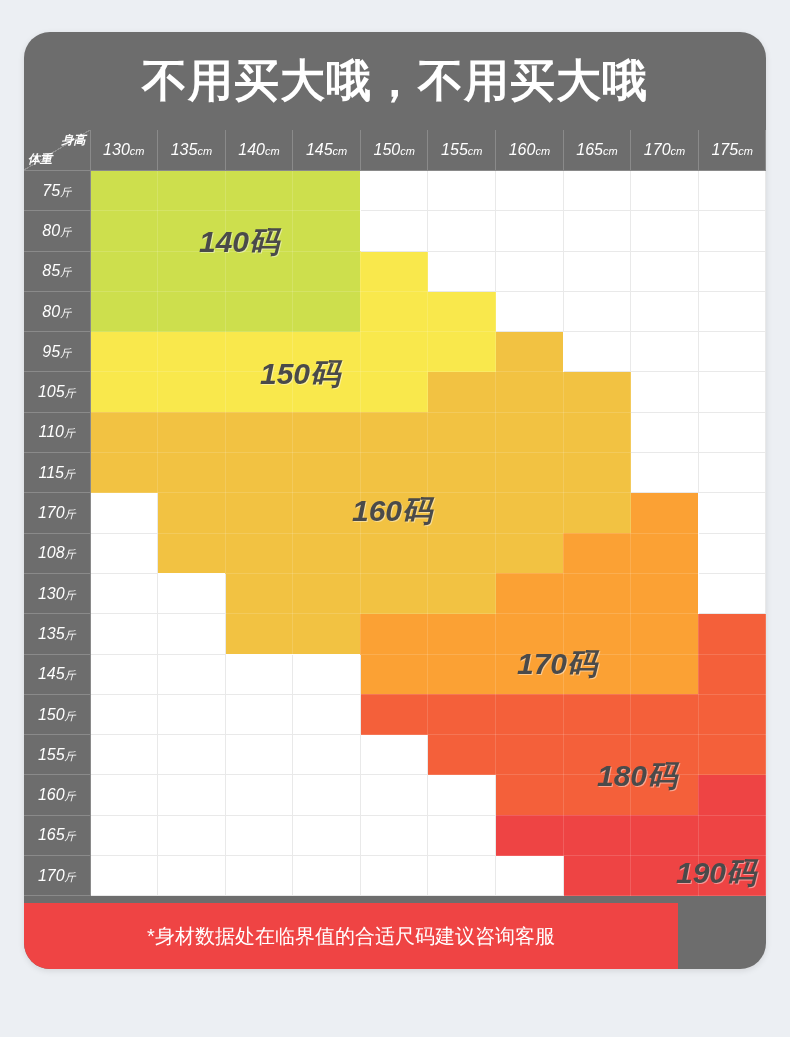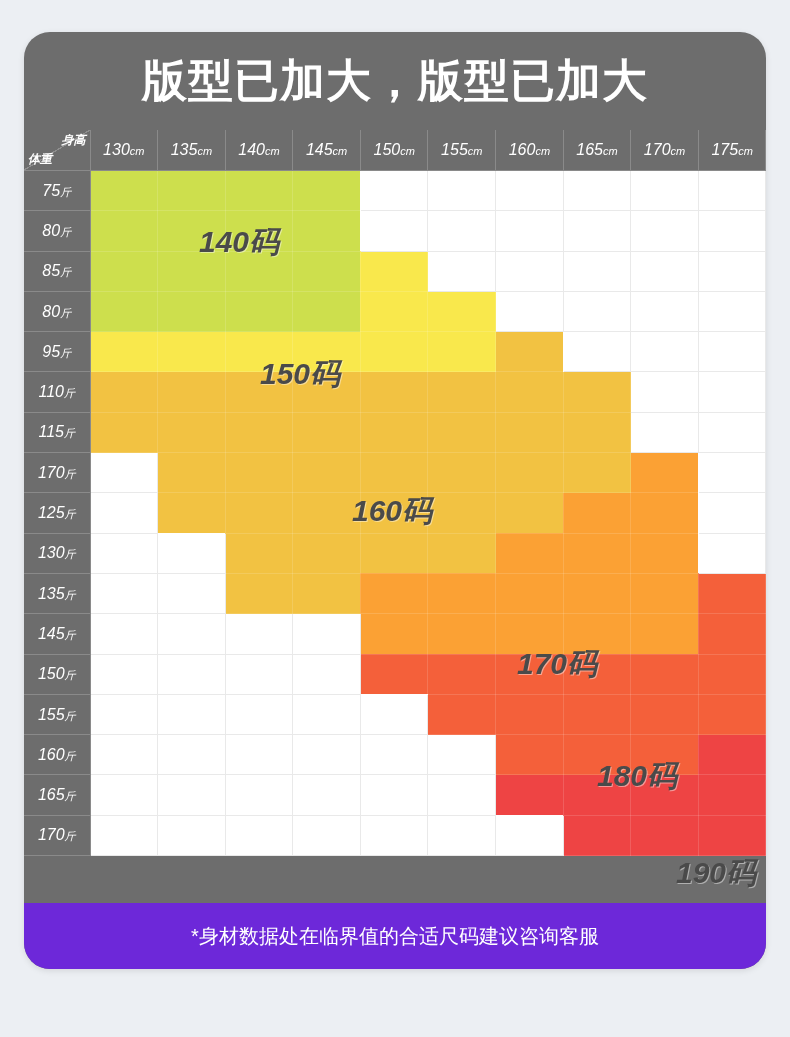--- a/index.html
+++ b/index.html
@@ -20,30 +20,30 @@
   th.corner{background:#6d6d6d;position:relative;padding:0;border-right:1px solid #8a8a8a;border-bottom:1px solid #8a8a8a;}
   th.corner .dg{position:absolute;left:0;top:0;width:100%;height:100%;
      background:linear-gradient(to bottom right, transparent 0 calc(50% - .6px), #8e8e8e calc(50% - .6px) calc(50% + .6px), transparent calc(50% + .6px) 100%);}
   th.corner .h{position:absolute;right:4px;top:2px;font-size:12px;color:#fff;font-weight:700;}
   th.corner .w{position:absolute;left:4px;bottom:2px;font-size:12px;color:#fff;font-weight:700;}
   td.cell{height:37.3px;padding:0;background:#ffffff;border-right:1px solid #e9e9e9;border-bottom:1px solid #e9e9e9;}
   td.cell.blank{background:#ffffff;}
   .labels{position:absolute;left:0;top:0;width:742px;height:100%;pointer-events:none;}
   .sizelbl{position:absolute;color:#4a4a4a;font-size:30px;font-weight:700;letter-spacing:0px;
            text-shadow:1px 1px 0 rgba(255,255,255,.45);white-space:nowrap;transform:translate(-50%,-50%);}
-  .footer{position:absolute;left:0;bottom:0;width:742px;height:66px;display:flex;align-items:center;justify-content:center;
-          background:#6d28d9;color:#ffffff;font-size:20px;}
+  .footer{position:absolute;left:0;bottom:0;width:654px;height:66px;display:flex;align-items:center;justify-content:center;
+          background:#ef4444;color:#ffffff;font-size:20px;}
 </style>
 </head>
 <body>
 
 <div id="app">
   <div class="card">
 
-    <div class="title">版型已加大，版型已加大</div>
+    <div class="title">不用买大哦，不用买大哦</div>
 
     <div class="grid-wrap">
       <table class="chart">
         <colgroup>
           <col class="hdr">
             <col class="c">
             <col class="c">
             <col class="c">
             <col class="c">
             <col class="c">
@@ -132,20 +132,33 @@
               <td class="cell" style="background: rgb(249, 232, 76); border-right: 1px solid rgba(255, 255, 255, 0.14); border-bottom: 1px solid rgba(255, 255, 255, 0.14);"></td>
               <td class="cell" style="background: rgb(249, 232, 76); border-right: 1px solid rgba(255, 255, 255, 0.14); border-bottom: 1px solid rgba(255, 255, 255, 0.14);"></td>
               <td class="cell" style="background: rgb(249, 232, 76); border-right: 1px solid rgba(255, 255, 255, 0.14); border-bottom: 1px solid rgba(255, 255, 255, 0.14);"></td>
               <td class="cell" style="background: rgb(249, 232, 76); border-right: 1px solid rgba(255, 255, 255, 0.14); border-bottom: 1px solid rgba(255, 255, 255, 0.14);"></td>
               <td class="cell" style="background: rgb(242, 194, 66); border-right: 1px solid rgba(255, 255, 255, 0.14); border-bottom: 1px solid rgba(255, 255, 255, 0.14);"></td>
               <td class="cell blank" style="background: rgb(255, 255, 255);"></td>
               <td class="cell blank" style="background: rgb(255, 255, 255);"></td>
               <td class="cell blank" style="background: rgb(255, 255, 255);"></td>
             </tr>
             <tr>
+              <th class="rowhdr"><span>105</span><span class="u">斤</span></th>
+              <td class="cell" style="background: rgb(249, 232, 76); border-right: 1px solid rgba(255, 255, 255, 0.14); border-bottom: 1px solid rgba(255, 255, 255, 0.14);"></td>
+              <td class="cell" style="background: rgb(249, 232, 76); border-right: 1px solid rgba(255, 255, 255, 0.14); border-bottom: 1px solid rgba(255, 255, 255, 0.14);"></td>
+              <td class="cell" style="background: rgb(249, 232, 76); border-right: 1px solid rgba(255, 255, 255, 0.14); border-bottom: 1px solid rgba(255, 255, 255, 0.14);"></td>
+              <td class="cell" style="background: rgb(249, 232, 76); border-right: 1px solid rgba(255, 255, 255, 0.14); border-bottom: 1px solid rgba(255, 255, 255, 0.14);"></td>
+              <td class="cell" style="background: rgb(249, 232, 76); border-right: 1px solid rgba(255, 255, 255, 0.14); border-bottom: 1px solid rgba(255, 255, 255, 0.14);"></td>
+              <td class="cell" style="background: rgb(242, 194, 66); border-right: 1px solid rgba(255, 255, 255, 0.14); border-bottom: 1px solid rgba(255, 255, 255, 0.14);"></td>
+              <td class="cell" style="background: rgb(242, 194, 66); border-right: 1px solid rgba(255, 255, 255, 0.14); border-bottom: 1px solid rgba(255, 255, 255, 0.14);"></td>
+              <td class="cell" style="background: rgb(242, 194, 66); border-right: 1px solid rgba(255, 255, 255, 0.14); border-bottom: 1px solid rgba(255, 255, 255, 0.14);"></td>
+              <td class="cell blank" style="background: rgb(255, 255, 255);"></td>
+              <td class="cell blank" style="background: rgb(255, 255, 255);"></td>
+            </tr>
+            <tr>
               <th class="rowhdr"><span>110</span><span class="u">斤</span></th>
               <td class="cell" style="background: rgb(242, 194, 66); border-right: 1px solid rgba(255, 255, 255, 0.14); border-bottom: 1px solid rgba(255, 255, 255, 0.14);"></td>
               <td class="cell" style="background: rgb(242, 194, 66); border-right: 1px solid rgba(255, 255, 255, 0.14); border-bottom: 1px solid rgba(255, 255, 255, 0.14);"></td>
               <td class="cell" style="background: rgb(242, 194, 66); border-right: 1px solid rgba(255, 255, 255, 0.14); border-bottom: 1px solid rgba(255, 255, 255, 0.14);"></td>
               <td class="cell" style="background: rgb(242, 194, 66); border-right: 1px solid rgba(255, 255, 255, 0.14); border-bottom: 1px solid rgba(255, 255, 255, 0.14);"></td>
               <td class="cell" style="background: rgb(242, 194, 66); border-right: 1px solid rgba(255, 255, 255, 0.14); border-bottom: 1px solid rgba(255, 255, 255, 0.14);"></td>
               <td class="cell" style="background: rgb(242, 194, 66); border-right: 1px solid rgba(255, 255, 255, 0.14); border-bottom: 1px solid rgba(255, 255, 255, 0.14);"></td>
               <td class="cell" style="background: rgb(242, 194, 66); border-right: 1px solid rgba(255, 255, 255, 0.14); border-bottom: 1px solid rgba(255, 255, 255, 0.14);"></td>
               <td class="cell" style="background: rgb(242, 194, 66); border-right: 1px solid rgba(255, 255, 255, 0.14); border-bottom: 1px solid rgba(255, 255, 255, 0.14);"></td>
               <td class="cell blank" style="background: rgb(255, 255, 255);"></td>
@@ -171,21 +184,21 @@
               <td class="cell" style="background: rgb(242, 194, 66); border-right: 1px solid rgba(255, 255, 255, 0.14); border-bottom: 1px solid rgba(255, 255, 255, 0.14);"></td>
               <td class="cell" style="background: rgb(242, 194, 66); border-right: 1px solid rgba(255, 255, 255, 0.14); border-bottom: 1px solid rgba(255, 255, 255, 0.14);"></td>
               <td class="cell" style="background: rgb(242, 194, 66); border-right: 1px solid rgba(255, 255, 255, 0.14); border-bottom: 1px solid rgba(255, 255, 255, 0.14);"></td>
               <td class="cell" style="background: rgb(242, 194, 66); border-right: 1px solid rgba(255, 255, 255, 0.14); border-bottom: 1px solid rgba(255, 255, 255, 0.14);"></td>
               <td class="cell" style="background: rgb(242, 194, 66); border-right: 1px solid rgba(255, 255, 255, 0.14); border-bottom: 1px solid rgba(255, 255, 255, 0.14);"></td>
               <td class="cell" style="background: rgb(242, 194, 66); border-right: 1px solid rgba(255, 255, 255, 0.14); border-bottom: 1px solid rgba(255, 255, 255, 0.14);"></td>
               <td class="cell" style="background: rgb(251, 161, 52); border-right: 1px solid rgba(255, 255, 255, 0.14); border-bottom: 1px solid rgba(255, 255, 255, 0.14);"></td>
               <td class="cell blank" style="background: rgb(255, 255, 255);"></td>
             </tr>
             <tr>
-              <th class="rowhdr"><span>125</span><span class="u">斤</span></th>
+              <th class="rowhdr"><span>108</span><span class="u">斤</span></th>
               <td class="cell blank" style="background: rgb(255, 255, 255);"></td>
               <td class="cell" style="background: rgb(242, 194, 66); border-right: 1px solid rgba(255, 255, 255, 0.14); border-bottom: 1px solid rgba(255, 255, 255, 0.14);"></td>
               <td class="cell" style="background: rgb(242, 194, 66); border-right: 1px solid rgba(255, 255, 255, 0.14); border-bottom: 1px solid rgba(255, 255, 255, 0.14);"></td>
               <td class="cell" style="background: rgb(242, 194, 66); border-right: 1px solid rgba(255, 255, 255, 0.14); border-bottom: 1px solid rgba(255, 255, 255, 0.14);"></td>
               <td class="cell" style="background: rgb(242, 194, 66); border-right: 1px solid rgba(255, 255, 255, 0.14); border-bottom: 1px solid rgba(255, 255, 255, 0.14);"></td>
               <td class="cell" style="background: rgb(242, 194, 66); border-right: 1px solid rgba(255, 255, 255, 0.14); border-bottom: 1px solid rgba(255, 255, 255, 0.14);"></td>
               <td class="cell" style="background: rgb(242, 194, 66); border-right: 1px solid rgba(255, 255, 255, 0.14); border-bottom: 1px solid rgba(255, 255, 255, 0.14);"></td>
               <td class="cell" style="background: rgb(251, 161, 52); border-right: 1px solid rgba(255, 255, 255, 0.14); border-bottom: 1px solid rgba(255, 255, 255, 0.14);"></td>
               <td class="cell" style="background: rgb(251, 161, 52); border-right: 1px solid rgba(255, 255, 255, 0.14); border-bottom: 1px solid rgba(255, 255, 255, 0.14);"></td>
               <td class="cell blank" style="background: rgb(255, 255, 255);"></td>

